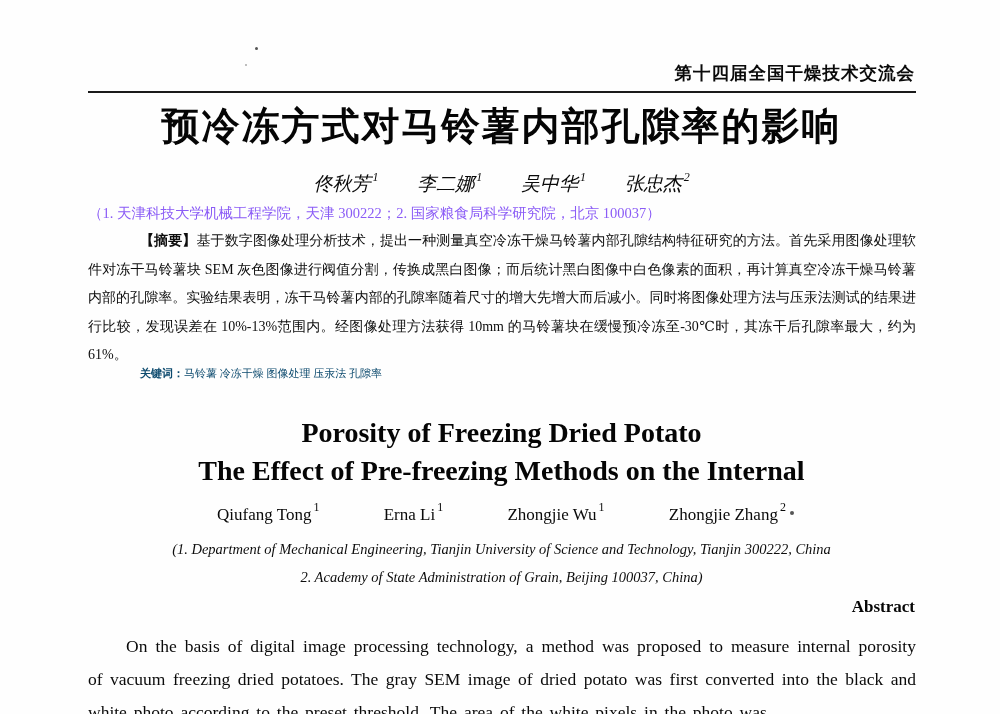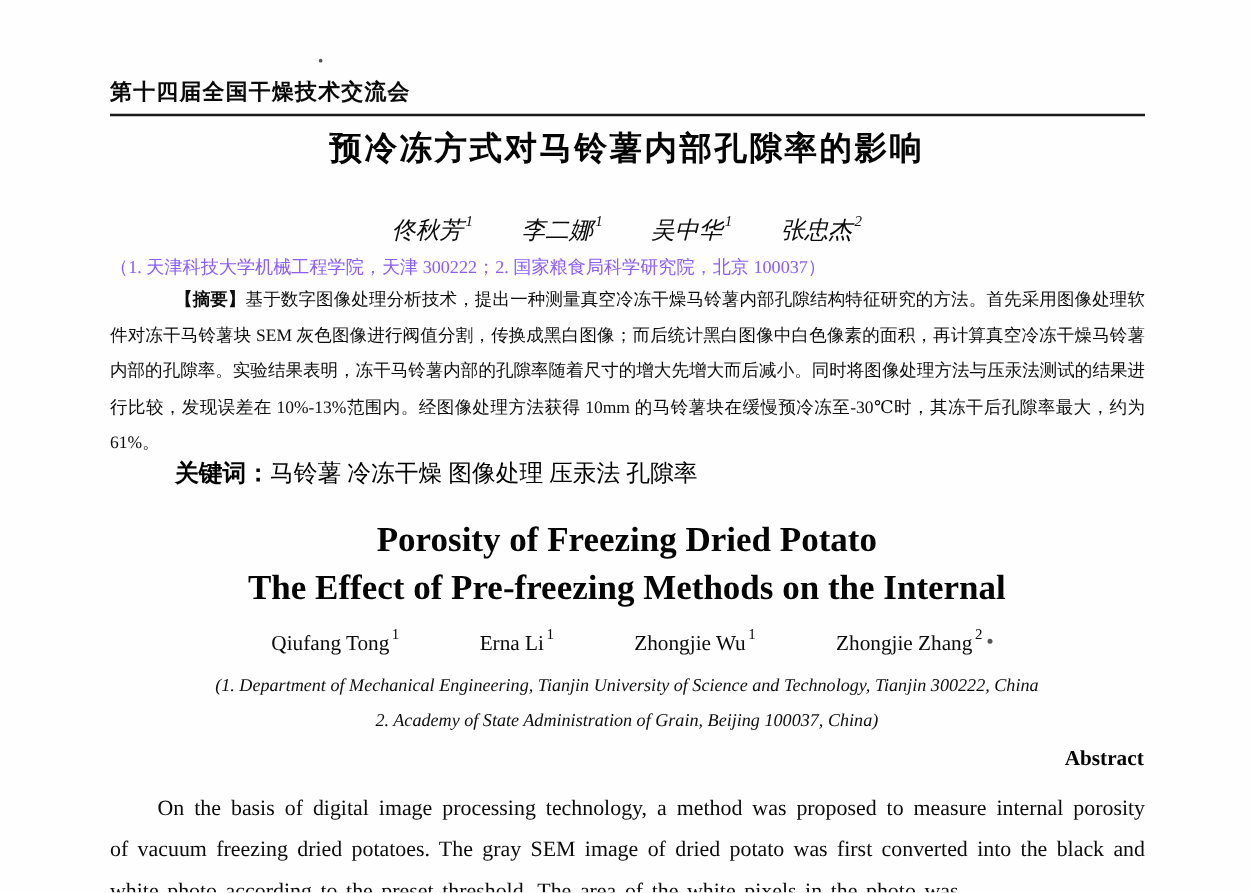--- a/index.html
+++ b/index.html
@@ -6,34 +6,34 @@
   html, body { width: 1000px; height: 714px; background: #ffffff; }
   body { font-family: "Liberation Serif", "DejaVu Serif", serif; color: #111; }
   .page {
     position: relative;
     width: 1000px; height: 714px;
     background: #fefefe;
     overflow: hidden;
   }
   .conf-header {
     position: absolute; top: 61px; left: 88px; width: 827px;
-    text-align: left;
+    text-align: right;
     font-family: "Liberation Sans", "DejaVu Sans", sans-serif;
     font-weight: bold; font-size: 17.5px; letter-spacing: 1px;
     color: #0a0a0a;
   }
   .top-rule {
     position: absolute; top: 91px; left: 88px; width: 828px; height: 2px;
     background: #1a1a1a;
   }
   .title-zh {
     position: absolute; top: 101px; left: 88px; width: 827px;
     text-align: center;
     font-family: "Liberation Sans", "DejaVu Sans", sans-serif;
-    font-weight: bold; font-size: 26px; letter-spacing: 2px;
+    font-weight: bold; font-size: 38px; letter-spacing: 2px;
     color: #050505;
   }
   .authors-zh {
     position: absolute; top: 170px; left: 88px; width: 827px;
     text-align: center; font-size: 19px; color: #0a0a0a;
   }
   .authors-zh .author { margin: 0 17px; font-style: italic; }
   sup.au { font-size: 12px; vertical-align: 9px; margin-left: 2px; }
   .affil-zh {
     position: absolute; top: 204px; left: 88px; width: 827px;
@@ -41,21 +41,21 @@
   }
   .abstract-zh {
     position: absolute; top: 227px; left: 88px; width: 828px;
     font-size: 14px; line-height: 28.6px;
     text-align: justify; text-justify: inter-ideograph;
     text-indent: 52px; color: #0d0d0d;
   }
   .abstract-zh .lbl { font-weight: bold; }
   .keywords-zh {
     position: absolute; top: 366px; left: 140px; width: 775px;
-    font-size: 19px; color: #000000;
+    font-size: 11px; color: #0c4a6e;
   }
   .keywords-zh .lbl { font-weight: bold; }
   .title-en {
     position: absolute; top: 414px; left: 88px; width: 827px;
     text-align: center;
     font-weight: bold; font-size: 28px; line-height: 38px;
     color: #050505;
   }
   .authors-en {
     position: absolute; top: 500px; left: 88px; width: 827px;

